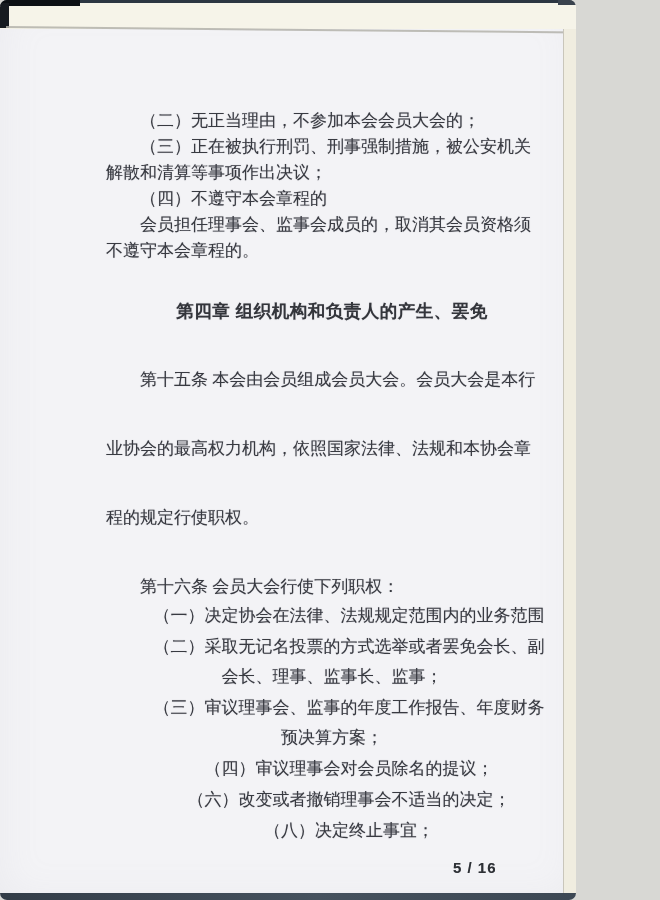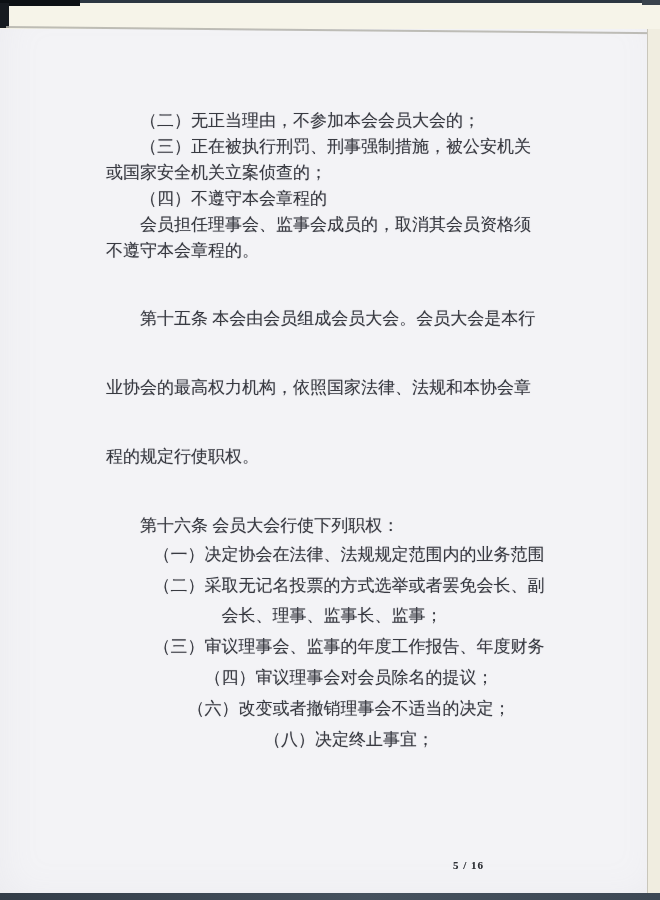--- a/index.html
+++ b/index.html
@@ -2,25 +2,26 @@
 <html><head>
 <meta charset="utf-8">
 <style>
   * { margin: 0; padding: 0; box-sizing: border-box; }
   body {
     font-family: "Liberation Serif", serif;
     background: #d8d8d4;
   }
   .scan {
     position: relative;
-    width: 660px;
+    width: 576px;
     height: 900px;
     background: #f3f3f6;
     overflow: hidden;
     box-shadow: inset 0 0 40px rgba(180,180,190,0.12);
+    border-radius: 7px;
   }
   
   .top-band {
     position: absolute; top: 0; left: 0;
     width: 100%; height: 29px;
     background: #f6f4e9;
   }
   .scanner-bar-top {
     position: absolute; top: 0; left: 0;
     width: 100%; height: 3px;
@@ -90,23 +91,23 @@
   .article .line { line-height: 29px; margin-top: 40px; }
   .article + .article { margin-top: 32px; }
 
   .item .line { line-height: 30px; }
   .item { margin-bottom: 1px; text-align: center; }
 
   .page-number {
     position: absolute;
     left: 453px;
     top: 859px;
-    font-family: Liberation Serif, serif;
+    font-family: Liberation Sans, sans-serif;
     font-weight: 700;
-    font-size: 11px;
+    font-size: 15px;
     letter-spacing: 1px;
     color: #2e3136;
     text-shadow: 0 0 0.5px rgba(60,60,70,0.5);
   }
 </style>
 </head>
 <body>
 
 <div class="scan">
 
@@ -118,46 +119,50 @@
   <div class="paper-top-edge"></div>
   <div class="right-strip"></div>
   <div class="bottom-bar"></div>
 
   <div class="text-flow">
       <div class="block clause">
         <div class="line">（二）无正当理由，不参加本会会员大会的；</div>
       </div>
       <div class="block clause">
         <div class="line">（三）正在被执行刑罚、刑事强制措施，被公安机关</div>
-        <div class="line">或国家安全机关立案侦查的；</div>
+        <div class="line">解散和清算等事项作出决议；</div>
       </div>
       <div class="block clause">
         <div class="line">（四）不遵守本会章程的</div>
       </div>
       <div class="block clause">
         <div class="line">会员担任理事会、监事会成员的，取消其会员资格须</div>
         <div class="line">不遵守本会章程的。</div>
+      </div>
+      <div class="block heading">
+        <div class="line">第四章  组织机构和负责人的产生、罢免</div>
       </div>
       <div class="block article">
         <div class="line">第十五条  本会由会员组成会员大会。会员大会是本行</div>
         <div class="line">业协会的最高权力机构，依照国家法律、法规和本协会章</div>
         <div class="line">程的规定行使职权。</div>
       </div>
       <div class="block article">
         <div class="line">第十六条  会员大会行使下列职权：</div>
       </div>
       <div class="block item">
         <div class="line">（一）决定协会在法律、法规规定范围内的业务范围</div>
       </div>
       <div class="block item">
         <div class="line">（二）采取无记名投票的方式选举或者罢免会长、副</div>
         <div class="line">会长、理事、监事长、监事；</div>
       </div>
       <div class="block item">
         <div class="line">（三）审议理事会、监事的年度工作报告、年度财务</div>
+        <div class="line">预决算方案；</div>
       </div>
       <div class="block item">
         <div class="line">（四）审议理事会对会员除名的提议；</div>
       </div>
       <div class="block item">
         <div class="line">（六）改变或者撤销理事会不适当的决定；</div>
       </div>
       <div class="block item">
         <div class="line">（八）决定终止事宜；</div>
       </div>

